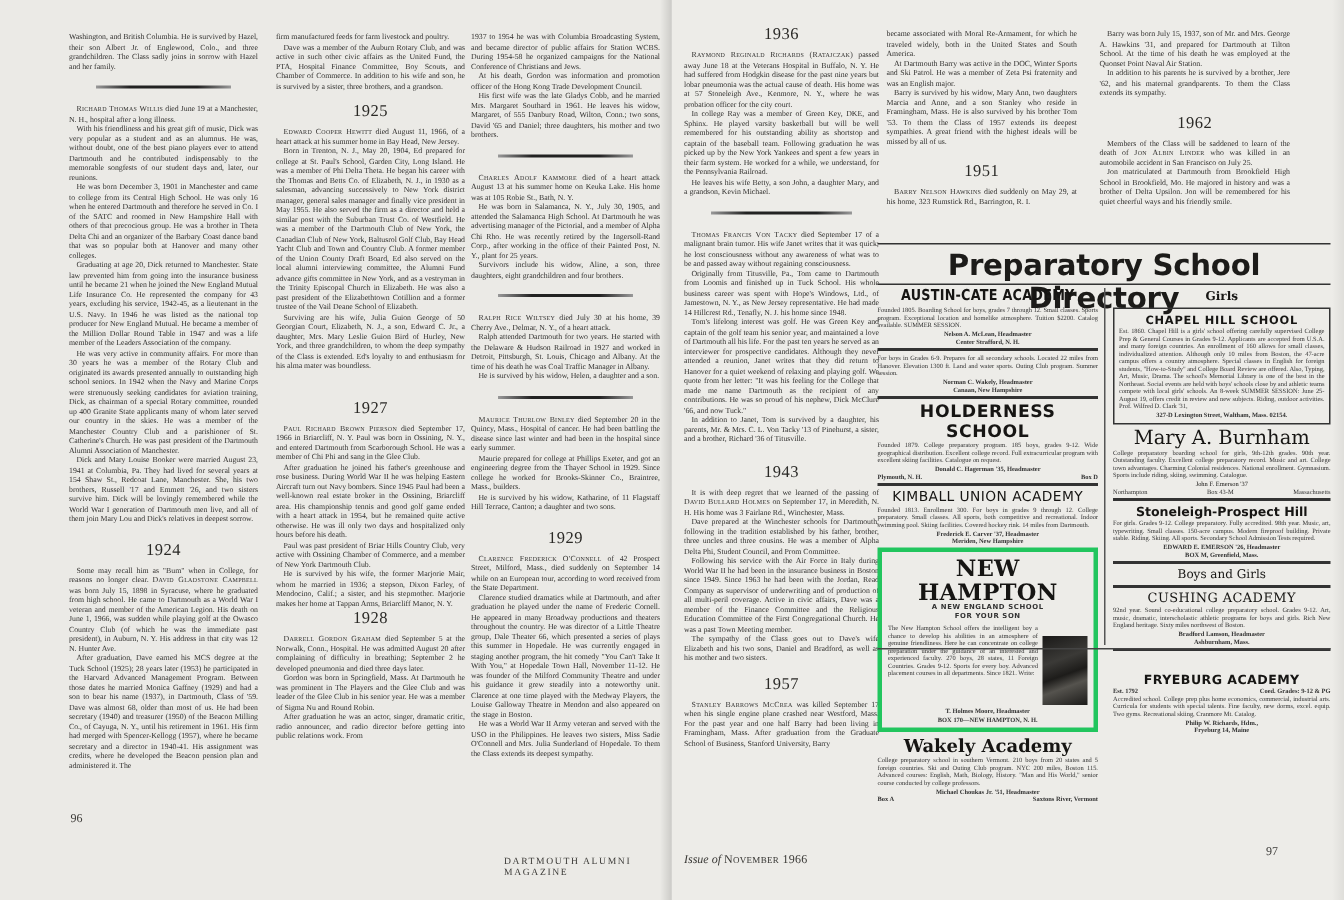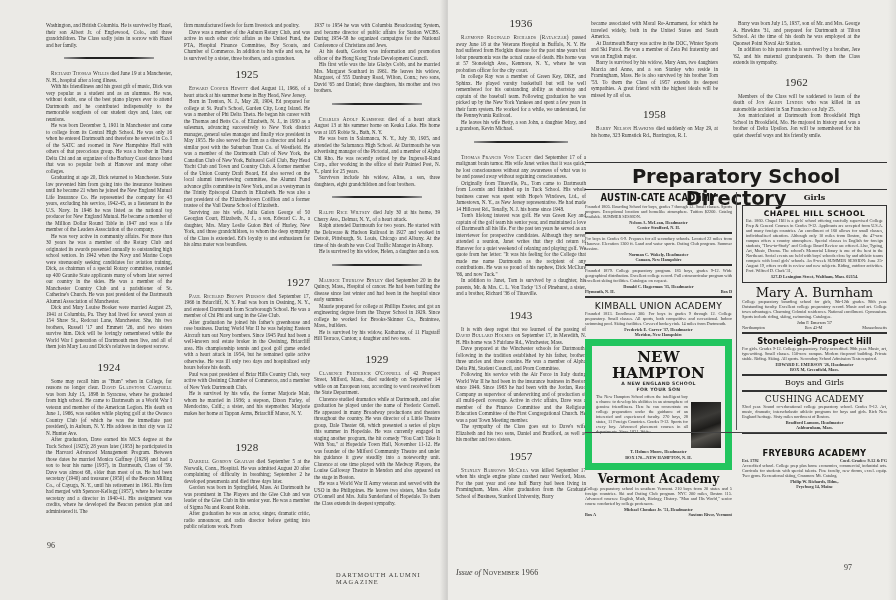--- a/index.html
+++ b/index.html
@@ -31,21 +31,21 @@
   .dir-vline { position: absolute; left: 151px; top: 30px; width: 1px; height: 238px; background: #555; }
   .ad { font-size: 4.3px; line-height: 5px; text-align: justify; color: #333; }
   .ad .hd { text-align: center; color: #161513; }
   .ad .sig { text-align: center; font-weight: bold; margin-top: 1px; }
   .ad .row { display: flex; justify-content: space-between; font-weight: bold; }
   .adsep2 { height: 2px; background: #333; margin: 2px 0; }
   .h-austin { font-family: "DejaVu Sans", sans-serif; font-weight: bold; font-size: 10px; line-height: 12px; letter-spacing: 0.2px; transform: scaleX(0.85); }
   .h-cardigan { font-family: "DejaVu Sans", sans-serif; font-weight: bold; font-size: 10.5px; line-height: 12px; }
   .h-holder { font-family: "DejaVu Sans", sans-serif; font-weight: bold; font-size: 11.5px; line-height: 13px; letter-spacing: 0.4px; }
   .h-kimball { font-family: "DejaVu Sans", sans-serif; font-size: 9.2px; line-height: 11px; letter-spacing: 0.3px; }
-  .nh-box { border: 7px solid #22c55e; padding: 3px 4px; margin: 2px 0; position: relative; }
+  .nh-box { border: 3px solid #22c55e; padding: 3px 4px; margin: 2px 0; position: relative; }
   .h-nh { font-family: "DejaVu Serif", serif; font-weight: bold; font-size: 15px; line-height: 16px; letter-spacing: 0.2px; }
   .nh-sub { text-align: center; font-family: "DejaVu Sans", sans-serif; font-weight: bold; font-size: 4.6px; line-height: 5.6px; letter-spacing: 0.4px; }
   .nh-body { display: flex; gap: 3px; margin-top: 2px; }
   .nh-text { flex: 1; }
   .nh-photo { width: 30px; height: 46px; margin-top: 8px; background: linear-gradient(160deg, #1a1918 0%, #3b3a37 35%, #1d1c1a 55%, #55534e 70%, #1c1b19 100%); }
   .h-vermont { font-family: "DejaVu Serif", serif; font-weight: bold; font-size: 12px; line-height: 14px; }
   .h-girls { font-family: "DejaVu Serif", serif; font-weight: bold; font-size: 8px; line-height: 10px; }
   .chapel-box { border: 1px solid #333; padding: 3px; margin: 3px 0 3px; }
   .h-chapel { font-family: "DejaVu Sans", sans-serif; font-weight: bold; font-size: 7.6px; line-height: 9px; letter-spacing: 0.5px; }
   .h-burnham { font-family: "DejaVu Serif", serif; font-size: 13px; line-height: 13px; }
@@ -77,26 +77,26 @@
       <p>After graduation, Dave earned his MCS degree at the Tuck School (1925); 28 years later (1953) he participated in the Harvard Advanced Management Program. Between those dates he married Monica Gaffney (1929) and had a son to bear his name (1937), in Dartmouth, Class of '59. Dave was almost 68, older than most of us. He had been secretary (1940) and treasurer (1950) of the Beacon Milling Co., of Cayuga, N. Y., until his retirement in 1961. His firm had merged with Spencer-Kellogg (1957), where he became secretary and a director in 1940-41. His assignment was credits, where he developed the Beacon pension plan and administered it. The</p>
     </div>
 
     <div class="col" style="left:184px; top:22px; width:126px;">
       <p class="noind">firm manufactured feeds for farm livestock and poultry.</p>
       <p>Dave was a member of the Auburn Rotary Club, and was active in such other civic affairs as the United Fund, the PTA, Hospital Finance Committee, Boy Scouts, and Chamber of Commerce. In addition to his wife and son, he is survived by a sister, three brothers, and a grandson.</p>
       <div class="year">1925</div>
       <p><span class="sc">Edward Cooper Hewitt</span><span> died August 11, 1966, of a heart attack at his summer home in Bay Head, New Jersey.</span></p>
       <p>Born in Trenton, N. J., May 20, 1904, Ed prepared for college at St. Paul's School, Garden City, Long Island. He was a member of Phi Delta Theta. He began his career with the Thomas and Betts Co. of Elizabeth, N. J., in 1930 as a salesman, advancing successively to New York district manager, general sales manager and finally vice president in May 1955. He also served the firm as a director and held a similar post with the Suburban Trust Co. of Westfield. He was a member of the Dartmouth Club of New York, the Canadian Club of New York, Baltusrol Golf Club, Bay Head Yacht Club and Town and Country Club. A former member of the Union County Draft Board, Ed also served on the local alumni interviewing committee, the Alumni Fund advance gifts committee in New York, and as a vestryman in the Trinity Episcopal Church in Elizabeth. He was also a past president of the Elizabethtown Cotillion and a former trustee of the Vail Deane School of Elizabeth.</p>
       <p>Surviving are his wife, Julia Guion George of 50 Georgian Court, Elizabeth, N. J., a son, Edward C. Jr., a daughter, Mrs. Mary Leslie Guion Bird of Hurley, New York, and three grandchildren, to whom the deep sympathy of the Class is extended. Ed's loyalty to and enthusiasm for his alma mater was boundless.</p>
-      <div class="year" style="margin-top:28px;text-align:right;">1927</div>
+      <div class="year" style="margin-top:18px;">1927</div>
       <p><span class="sc">Paul Richard Brown Pierson</span><span> died September 17, 1966 in Briarcliff, N. Y. Paul was born in Ossining, N. Y., and entered Dartmouth from Scarborough School. He was a member of Chi Phi and sang in the Glee Club.</span></p>
       <p>After graduation he joined his father's greenhouse and rose business. During World War II he was helping Eastern Aircraft turn out Navy bombers. Since 1945 Paul had been a well-known real estate broker in the Ossining, Briarcliff area. His championship tennis and good golf game ended with a heart attack in 1954, but he remained quite active otherwise. He was ill only two days and hospitalized only hours before his death.</p>
       <p>Paul was past president of Briar Hills Country Club, very active with Ossining Chamber of Commerce, and a member of New York Dartmouth Club.</p>
       <p>He is survived by his wife, the former Marjorie Mair, whom he married in 1936; a stepson, Dixon Farley, of Mendocino, Calif.; a sister, and his stepmother. Marjorie makes her home at Tappan Arms, Briarcliff Manor, N. Y.</p>
-      <div class="year" style="margin-top:25px;">1928</div>
+      <div class="year" style="margin-top:0;">1928</div>
       <p><span class="sc">Darrell Gordon Graham</span><span> died September 5 at the Norwalk, Conn., Hospital. He was admitted August 20 after complaining of difficulty in breathing; September 2 he developed pneumonia and died three days later.</span></p>
       <p>Gordon was born in Springfield, Mass. At Dartmouth he was prominent in The Players and the Glee Club and was leader of the Glee Club in his senior year. He was a member of Sigma Nu and Round Robin.</p>
       <p>After graduation he was an actor, singer, dramatic critic, radio announcer, and radio director before getting into public relations work. From</p>
     </div>
 
     <div class="col" style="left:314px; top:22px; width:126px;">
       <p class="noind">1937 to 1954 he was with Columbia Broadcasting System, and became director of public affairs for Station WCBS. During 1954-58 he organized campaigns for the National Conference of Christians and Jews.</p>
       <p>At his death, Gordon was information and promotion officer of the Hong Kong Trade Development Council.</p>
       <p>His first wife was the late Gladys Cobb, and he married Mrs. Margaret Southard in 1961. He leaves his widow, Margaret, of 555 Danbury Road, Wilton, Conn.; two sons, David '65 and Daniel; three daughters, his mother and two brothers.</p>
       <div class="rule"></div>
@@ -141,21 +141,21 @@
       <p>Following his service with the Air Force in Italy during World War II he had been in the insurance business in Boston since 1949. Since 1963 he had been with the Jordan, Read Company as supervisor of underwriting and of production of all multi-peril coverage. Active in civic affairs, Dave was a member of the Finance Committee and the Religious Education Committee of the First Congregational Church. He was a past Town Meeting member.</p>
       <p>The sympathy of the Class goes out to Dave's wife Elizabeth and his two sons, Daniel and Bradford, as well as his mother and two sisters.</p>
       <div class="year" style="">1957</div>
       <p><span class="sc">Stanley Barrows McCrea</span><span> was killed September 17 when his single engine plane crashed near Westford, Mass. For the past year and one half Barry had been living in Framingham, Mass. After graduation from the Graduate School of Business, Stanford University, Barry</span></p>
     </div>
 
     <div class="col" style="left:143px; top:20px; width:127px;">
       <p class="noind">became associated with Moral Re-Armament, for which he traveled widely, both in the United States and South America.</p>
       <p>At Dartmouth Barry was active in the DOC, Winter Sports and Ski Patrol. He was a member of Zeta Psi fraternity and was an English major.</p>
       <p>Barry is survived by his widow, Mary Ann, two daughters Marcia and Anne, and a son Stanley who reside in Framingham, Mass. He is also survived by his brother Tom '53. To them the Class of 1957 extends its deepest sympathies. A great friend with the highest ideals will be missed by all of us.</p>
-      <div class="year" style="margin-top:10px;">1958</div>
+      <div class="year" style="margin-top:10px;">1951</div>
       <p><span class="sc">Barry Nelson Hawkins</span><span> died suddenly on May 29, at his home, 323 Rumstick Rd., Barrington, R. I.</span></p>
     </div>
 
     <div class="col" style="left:285px; top:20px; width:127px;">
       <p>Barry was born July 15, 1937, son of Mr. and Mrs. George A. Hawkins '31, and prepared for Dartmouth at Tilton School. At the time of his death he was employed at the Quonset Point Naval Air Station.</p>
       <p>In addition to his parents he is survived by a brother, Jere '62, and his maternal grandparents. To them the Class extends its sympathy.</p>
       <div class="year" style="margin-top:10px;">1962</div>
       <p><span>Members of the Class will be saddened to learn of the death of </span><span class="sc">Jon Albin Linder</span><span> who was killed in an automobile accident in San Francisco on July 25.</span></p>
       <p>Jon matriculated at Dartmouth from Brookfield High School in Brookfield, Mo. He majored in history and was a brother of Delta Upsilon. Jon will be remembered for his quiet cheerful ways and his friendly smile.</p>
     </div>
@@ -181,20 +181,21 @@
         <div class="sig" style="margin-top:0;">Center Strafford, N. H.</div>
       </div>
       <div class="adsep2"></div>
       <div class="ad">
         <div>For boys in Grades 6-9. Prepares for all secondary schools. Located 22 miles from Hanover. Elevation 1300 ft. Land and water sports. Outing Club program. Summer session.</div>
         <div class="sig">Norman C. Wakely, Headmaster</div>
         <div class="sig" style="margin-top:0;">Canaan, New Hampshire</div>
       </div>
       <div class="adsep2"></div>
       <div class="ad">
+        <div class="hd h-holder">HOLDERNESS SCHOOL</div>
         <div>Founded 1879. College preparatory program. 185 boys, grades 9-12. Wide geographical distribution. Excellent college record. Full extracurricular program with excellent skiing facilities. Catalogue on request.</div>
         <div class="sig">Donald C. Hagerman '35, Headmaster</div>
         <div class="row">
             <span>Plymouth, N. H.</span>
             <span>Box D</span>
           </div>
       </div>
       <div class="adsep2"></div>
       <div class="ad">
         <div class="hd h-kimball">KIMBALL UNION ACADEMY</div>
@@ -207,21 +208,21 @@
         <div class="nh-sub">A NEW ENGLAND SCHOOL</div>
         <div class="nh-sub">FOR YOUR SON</div>
         <div class="nh-body">
           <div class="nh-text">The New Hampton School offers the intelligent boy a chance to develop his abilities in an atmosphere of genuine friendliness. Here he can concentrate on college preparation under the guidance of an interested and experienced faculty. 270 boys, 28 states, 11 Foreign Countries. Grades 9-12. Sports for every boy. Advanced placement courses in all departments. Since 1821. Write:</div>
           <div class="nh-photo"></div>
         </div>
         <div class="sig">T. Holmes Moore, Headmaster</div>
         <div class="sig" style="margin-top:1px;">BOX 170—NEW HAMPTON, N. H.</div>
       </div>
       <div class="ad">
-        <div class="hd h-vermont">Vermont Academy</div>
+        <div class="hd h-vermont">Wakely Academy</div>
         <div>College preparatory school in southern Vermont. 210 boys from 20 states and 5 foreign countries. Ski and Outing Club program. NYC 200 miles, Boston 115. Advanced courses: English, Math, Biology, History. "Man and His World," senior course conducted by college professors.</div>
         <div class="sig">Michael Choukas Jr. '51, Headmaster</div>
         <div class="row">
             <span>Box A</span>
             <span>Saxtons River, Vermont</span>
           </div>
       </div>
     </div>
 
     <div class="dir-right">

